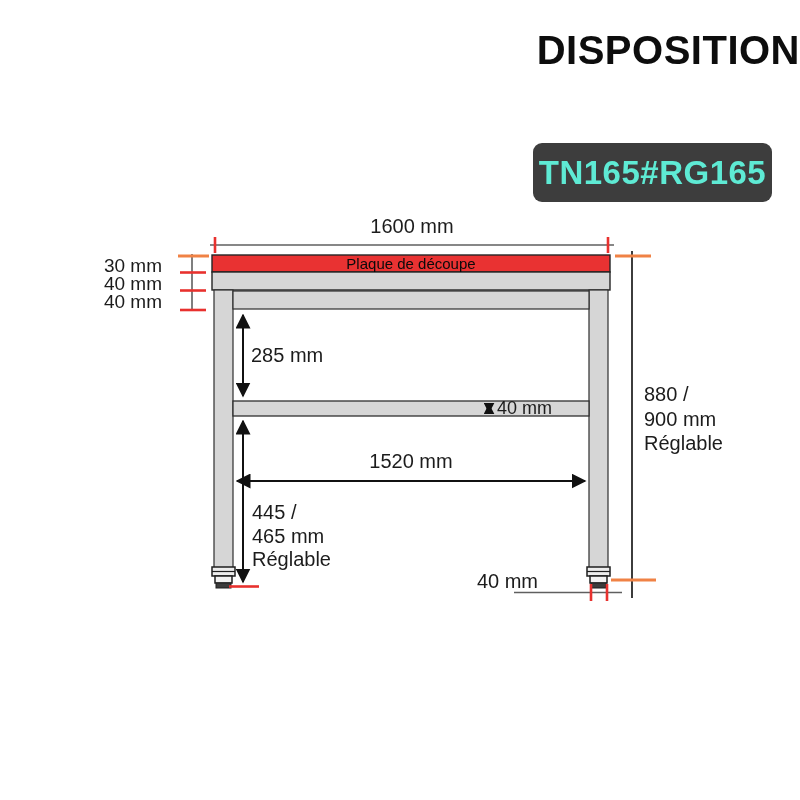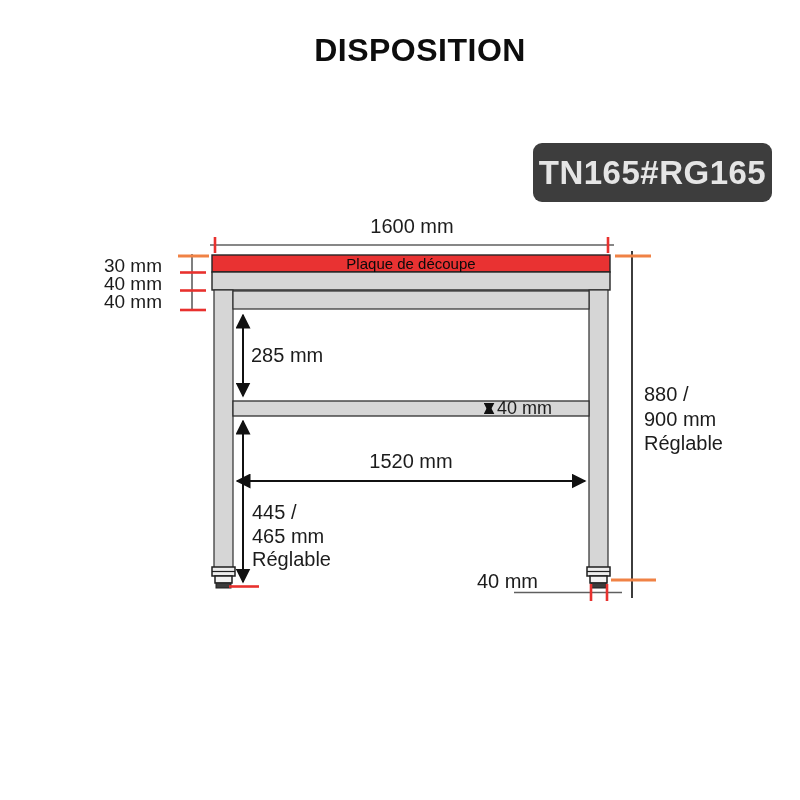--- a/index.html
+++ b/index.html
@@ -2,28 +2,28 @@
 <html><head>
 <meta charset="utf-8">
 <style>
   html,body{margin:0;padding:0;}
   body{
     width:800px;height:800px;position:relative;background:#ffffff;
     font-family:"Liberation Sans","DejaVu Sans",sans-serif;overflow:hidden;
   }
   .title{
     position:absolute;top:26px;left:40px;width:760px;
-    text-align:center;font-size:32px;font-weight:800;line-height:48px;
+    text-align:right;font-size:40px;font-weight:800;line-height:48px;
     color:#0d0d0d;letter-spacing:.5px;
   }
   .badge{
     position:absolute;left:533px;top:143px;width:239px;height:59px;
     background:#3d3d3d;border-radius:9px;
     display:flex;align-items:center;justify-content:center;
-    color:#e5e5e5;font-size:33px;font-weight:700;letter-spacing:.5px;
+    color:#5eead4;font-size:33px;font-weight:700;letter-spacing:.5px;
   }
   svg.drawing{position:absolute;left:0;top:0;}
   text{fill:#1c1c1c;font-family:"Liberation Sans","DejaVu Sans",sans-serif;}
   .dim-label{font-size:20px;}
   .dim-label-sm{font-size:19px;}
   .shelf-label{font-size:18px;}
   .plaque-label{font-size:15px;fill:#0a0a0a;}
 </style>
 </head>
 <body>

